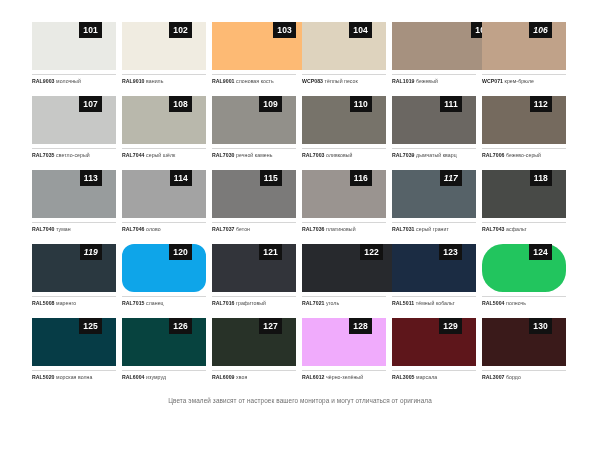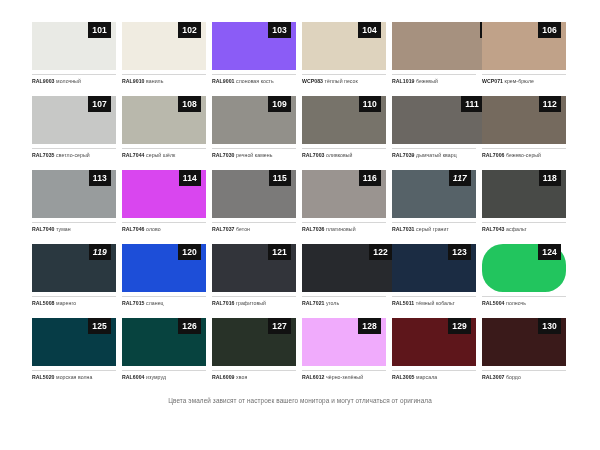--- a/index.html
+++ b/index.html
@@ -40,21 +40,21 @@
     margin-right: 0;
   }
   .swatch-chip {
     position: relative;
     width: 84px;
     height: 48px;
   }
   .swatch-badge {
     position: absolute;
     top: 0;
-    right: 5px;
+    right: 14px;
     background: #111111;
     color: #ffffff;
     font-size: 8.5px;
     font-weight: bold;
     line-height: 1;
     padding: 3.5px 4px 3.5px 4px;
     letter-spacing: 0.2px;
     font-family: "Liberation Sans", sans-serif;
   }
   .swatch-caption {
@@ -95,39 +95,39 @@
           </div>
           <div class="swatch-caption"><span class="swatch-code">RAL9003</span> <span class="swatch-name">молочный</span></div>
         </div>
         <div class="swatch-cell">
           <div class="swatch-chip" style="background: rgb(240, 236, 225);">
             <div class="swatch-badge">102</div>
           </div>
           <div class="swatch-caption"><span class="swatch-code">RAL9010</span> <span class="swatch-name">ваниль</span></div>
         </div>
         <div class="swatch-cell">
-          <div class="swatch-chip" style="background: #8b5cf6;">
+          <div class="swatch-chip" style="background: #fdba74; padding-left: 14px;">
             <div class="swatch-badge">103</div>
           </div>
           <div class="swatch-caption"><span class="swatch-code">RAL9001</span> <span class="swatch-name">слоновая кость</span></div>
         </div>
         <div class="swatch-cell">
           <div class="swatch-chip" style="background: rgb(222, 211, 190);">
             <div class="swatch-badge">104</div>
           </div>
           <div class="swatch-caption"><span class="swatch-code">WCP083</span> <span class="swatch-name">тёплый песок</span></div>
         </div>
         <div class="swatch-cell">
           <div class="swatch-chip" style="background: rgb(166, 145, 127); padding-left: 32px;">
             <div class="swatch-badge">105</div>
           </div>
           <div class="swatch-caption"><span class="swatch-code">RAL1019</span> <span class="swatch-name">бежевый</span></div>
         </div>
         <div class="swatch-cell">
-          <div class="swatch-chip" style="background: rgb(192, 162, 137);">
+          <div class="swatch-chip" style="background: rgb(192, 162, 137); font-style: italic;">
             <div class="swatch-badge">106</div>
           </div>
           <div class="swatch-caption"><span class="swatch-code">WCP071</span> <span class="swatch-name">крем-брюле</span></div>
         </div>
       </div>
       <div class="palette-row">
         <div class="swatch-cell">
           <div class="swatch-chip" style="background: rgb(199, 200, 198);">
             <div class="swatch-badge">107</div>
           </div>
@@ -145,41 +145,41 @@
           </div>
           <div class="swatch-caption"><span class="swatch-code">RAL7030</span> <span class="swatch-name">речной камень</span></div>
         </div>
         <div class="swatch-cell">
           <div class="swatch-chip" style="background: rgb(119, 115, 106);">
             <div class="swatch-badge">110</div>
           </div>
           <div class="swatch-caption"><span class="swatch-code">RAL7003</span> <span class="swatch-name">оливковый</span></div>
         </div>
         <div class="swatch-cell">
-          <div class="swatch-chip" style="background: rgb(107, 103, 98); padding-left: 12px;">
+          <div class="swatch-chip" style="background: rgb(107, 103, 98);">
             <div class="swatch-badge">111</div>
           </div>
           <div class="swatch-caption"><span class="swatch-code">RAL7039</span> <span class="swatch-name">дымчатый кварц</span></div>
         </div>
         <div class="swatch-cell">
           <div class="swatch-chip" style="background: rgb(117, 106, 94);">
             <div class="swatch-badge">112</div>
           </div>
           <div class="swatch-caption"><span class="swatch-code">RAL7006</span> <span class="swatch-name">бежево-серый</span></div>
         </div>
       </div>
       <div class="palette-row">
         <div class="swatch-cell">
           <div class="swatch-chip" style="background: rgb(152, 156, 157);">
             <div class="swatch-badge">113</div>
           </div>
           <div class="swatch-caption"><span class="swatch-code">RAL7040</span> <span class="swatch-name">туман</span></div>
         </div>
         <div class="swatch-cell">
-          <div class="swatch-chip" style="background: #d946ef; text-align: right;">
+          <div class="swatch-chip" style="background: #a3a3a3; text-align: right;">
             <div class="swatch-badge">114</div>
           </div>
           <div class="swatch-caption"><span class="swatch-code">RAL7046</span> <span class="swatch-name">олово</span></div>
         </div>
         <div class="swatch-cell">
           <div class="swatch-chip" style="background: rgb(123, 122, 121);">
             <div class="swatch-badge">115</div>
           </div>
           <div class="swatch-caption"><span class="swatch-code">RAL7037</span> <span class="swatch-name">бетон</span></div>
         </div>
@@ -203,21 +203,21 @@
         </div>
       </div>
       <div class="palette-row">
         <div class="swatch-cell">
           <div class="swatch-chip" style="background: rgb(42, 56, 64); font-style: italic;">
             <div class="swatch-badge">119</div>
           </div>
           <div class="swatch-caption"><span class="swatch-code">RAL5008</span> <span class="swatch-name">маренго</span></div>
         </div>
         <div class="swatch-cell">
-          <div class="swatch-chip" style="background: #1d4ed8;">
+          <div class="swatch-chip" style="background: #0ea5e9; border-radius: 12px;">
             <div class="swatch-badge">120</div>
           </div>
           <div class="swatch-caption"><span class="swatch-code">RAL7015</span> <span class="swatch-name">сланец</span></div>
         </div>
         <div class="swatch-cell">
           <div class="swatch-chip" style="background: rgb(50, 52, 58);">
             <div class="swatch-badge">121</div>
           </div>
           <div class="swatch-caption"><span class="swatch-code">RAL7016</span> <span class="swatch-name">графитовый</span></div>
         </div>

